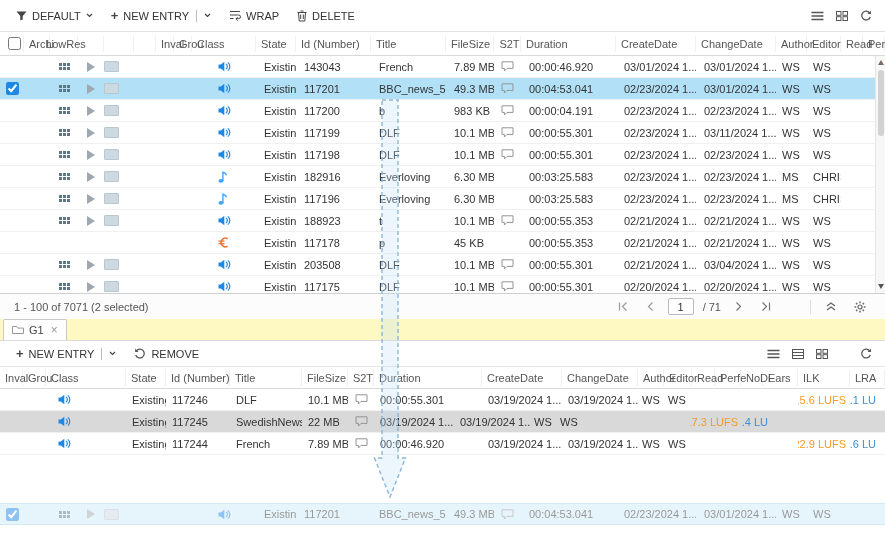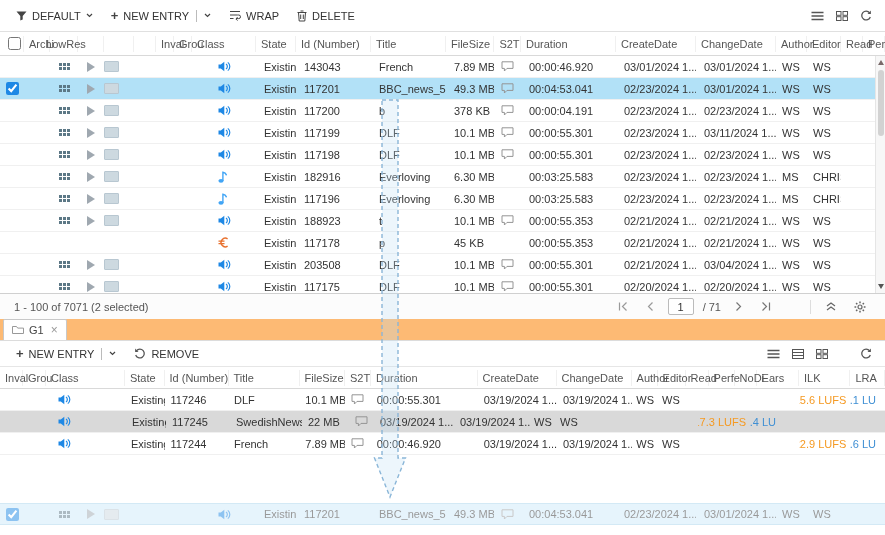--- a/index.html
+++ b/index.html
@@ -37,21 +37,21 @@
 .k8{width:64px}.k9{width:40px}.k10{width:75px}.k11{width:75px}.k12{width:48px}
 .k13{width:27px;justify-content:center}.k14{width:95px}.k15{width:80px}.k16{width:80px}
 .k17{width:31px}.k18{width:34px}.k19{width:22px}.k20{width:22px}
 .tr .k8{padding-left:26px}.tr .k9,.tr .k10,.tr .k11,.tr .k12,.tr .k14,.tr .k15,.tr .k16{padding-left:8px}
 .tr .k17,.tr .k18{padding-left:6px}
 
 
 .b0{width:23px}.b1{width:23px}.b2{width:80px}.b3{width:40px}.b4{width:64px}.b5{width:72px}
 .b6{width:46px}.b7{width:26px;justify-content:center}.b8{width:108px}.b9{width:80px}.b10{width:76px}
 .b11{width:26px}.b12{width:28px}.b13{width:23px}.b14{width:26px}.b15{width:22px}
-.b16{width:43px}.b17{width:52px}.b18{width:35px}
+.b16{width:35px}.b17{width:52px}.b18{width:35px}
 .tr .b2{padding-left:12px}
 .tr .b3,.tr .b4,.tr .b5,.tr .b6,.tr .b8,.tr .b9,.tr .b10{padding-left:6px}
 .tr .b11,.tr .b12{padding-left:4px}
 .tr .b17{justify-content:flex-end;gap:5px;padding-right:4px}
 .tr .b18{justify-content:flex-end;padding-right:9px}
 .lufs{color:#f59a23}
 .lra{color:#3f8fd4}
 
 
 .play{width:0;height:0;border-left:8px solid #9fa8b0;border-top:5px solid transparent;border-bottom:5px solid transparent;display:inline-block}
@@ -64,21 +64,21 @@
 .sb-down{position:absolute;bottom:4px;width:0;height:0;border-left:3.5px solid transparent;border-right:3.5px solid transparent;border-top:5px solid #555}
 
 
 .pagination{height:26px;display:flex;align-items:center;border-top:1px solid #d0d0d0;background:#fcfcfc;padding:0 14px;color:#555}
 .pg-nav{margin-left:auto;display:flex;align-items:center;gap:9px;margin-right:34px}
 .pg-input{width:26px;height:17px;border:1px solid #bbb;border-radius:2px;text-align:center;font:11px "Liberation Sans",sans-serif;color:#333}
 .pg-sep{width:1px;height:14px;background:#ddd;margin-right:10px}
 .pg-right{display:flex;align-items:center;gap:8px}
 
 
-.tabbar{height:22px;background:#fdba74;border-bottom:1px solid #dcdcdc;display:flex;align-items:flex-end;padding-left:3px}
+.tabbar{height:22px;background:#fef9c3;border-bottom:1px solid #dcdcdc;display:flex;align-items:flex-end;padding-left:3px}
 .tab{height:21px;display:flex;align-items:center;gap:5px;background:#fff;border:1px solid #c8c8c8;border-bottom:none;padding:0 8px;border-radius:2px 2px 0 0;color:#444}
 .tab .close{color:#999;font-size:12px;margin-left:2px;cursor:pointer}
 
 
 .ghost{position:absolute;left:0;top:503px;width:885px;opacity:.5;z-index:30}
 .ghost .tr{background:#cfeafa;border-top:1px solid #a8d4ec;border-bottom:1px solid #a8d4ec}
 .drag-arrow{position:absolute;left:0;top:0;z-index:40;pointer-events:none}
 </style>
 </head>
 <body>
@@ -325,21 +325,21 @@
                 <path d="M0.5,3.5h2.3L6.3,0.7v9.6L2.8,7.5H0.5Z" fill="#1e88e5"></path>
                 <path d="M8,3a3,3 0 0 1 0,5" fill="none" stroke="#1e88e5" stroke-width="1.2"></path>
                 <path d="M9.8,1.4a5.2,5.2 0 0 1 0,8.2" fill="none" stroke="#1e88e5" stroke-width="1.2"></path>
               </svg>
             </span>
 
     </div>
     <div class="td k9">Existing</div>
     <div class="td k10">117200</div>
     <div class="td k11">b</div>
-    <div class="td k12">378 KB</div>
+    <div class="td k12">983 KB</div>
     <div class="td k13">
             <span class="ic">
               <svg width="13" height="11" viewBox="0 0 13 11">
                 <path d="M1,0.8h11v6.6H6L3.4,10V7.4H1Z" fill="none" stroke="#949494" stroke-width="1"></path>
               </svg>
             </span>
           </div>
     <div class="td k14">00:00:04.191</div>
     <div class="td k15">02/23/2024 1...</div>
     <div class="td k16">02/23/2024 1...</div>

